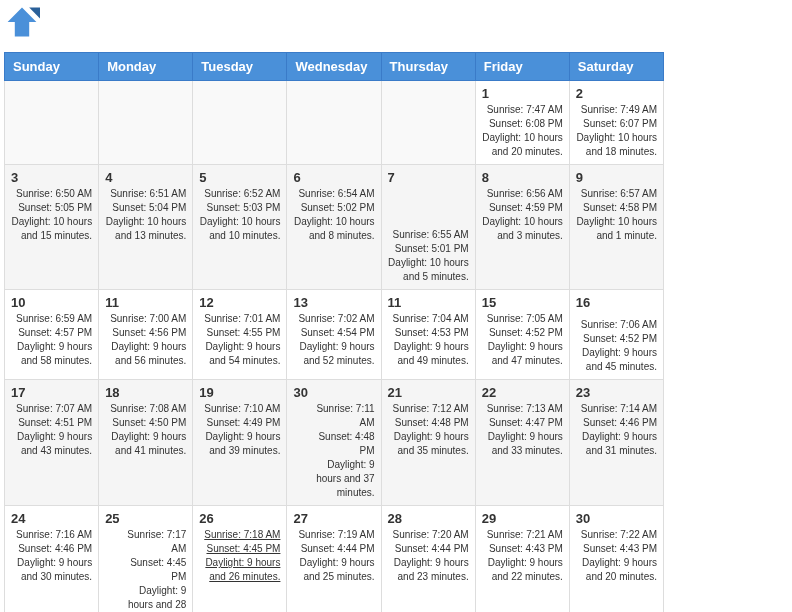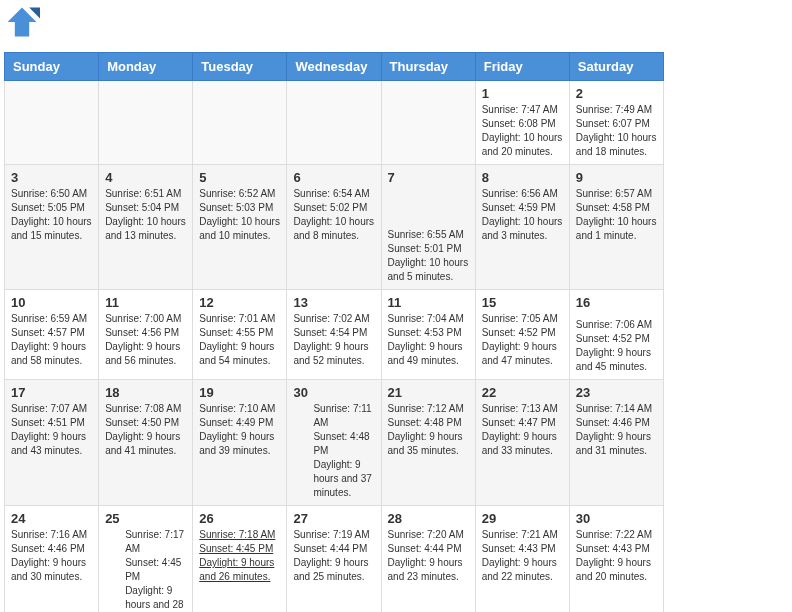--- a/index.html
+++ b/index.html
@@ -87,20 +87,21 @@
     .day-number {
       font-size: 13px;
       font-weight: bold;
       display: block;
       margin-bottom: 2px;
     }
     .day-info {
       font-size: 10px;
       line-height: 1.4;
       color: #333;
+      text-align: right;
     }
     .empty-cell {
       background: #f9f9f9 !important;
     }
   </style>
 </head>
 <body>
 
 <div class="page">
   <div class="header">

